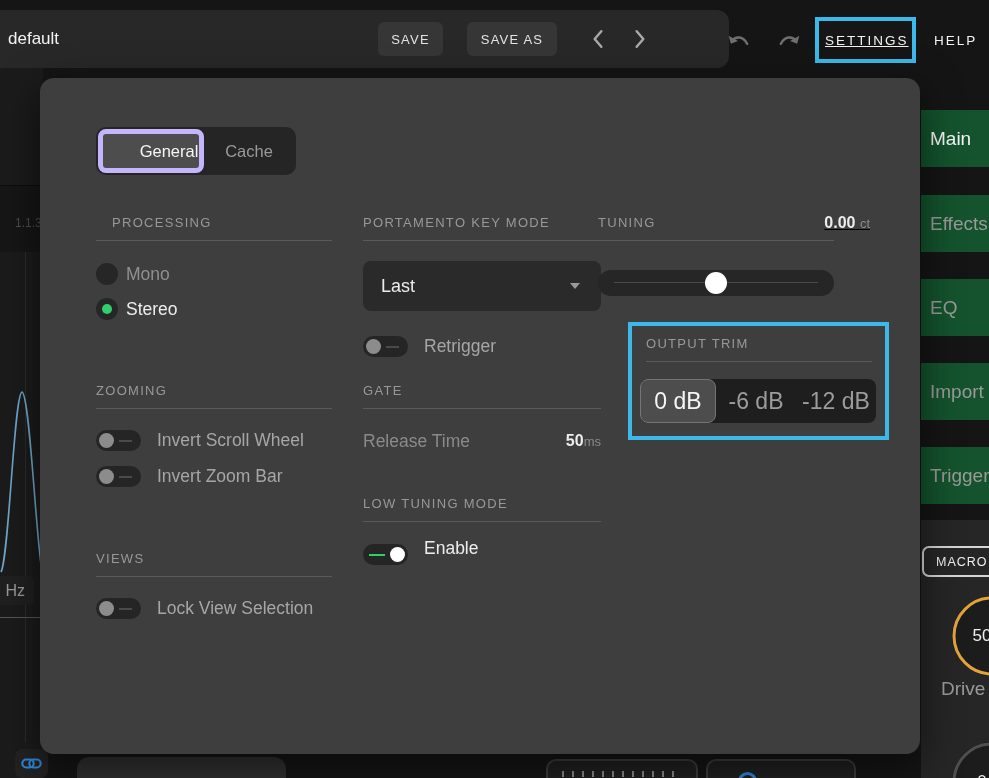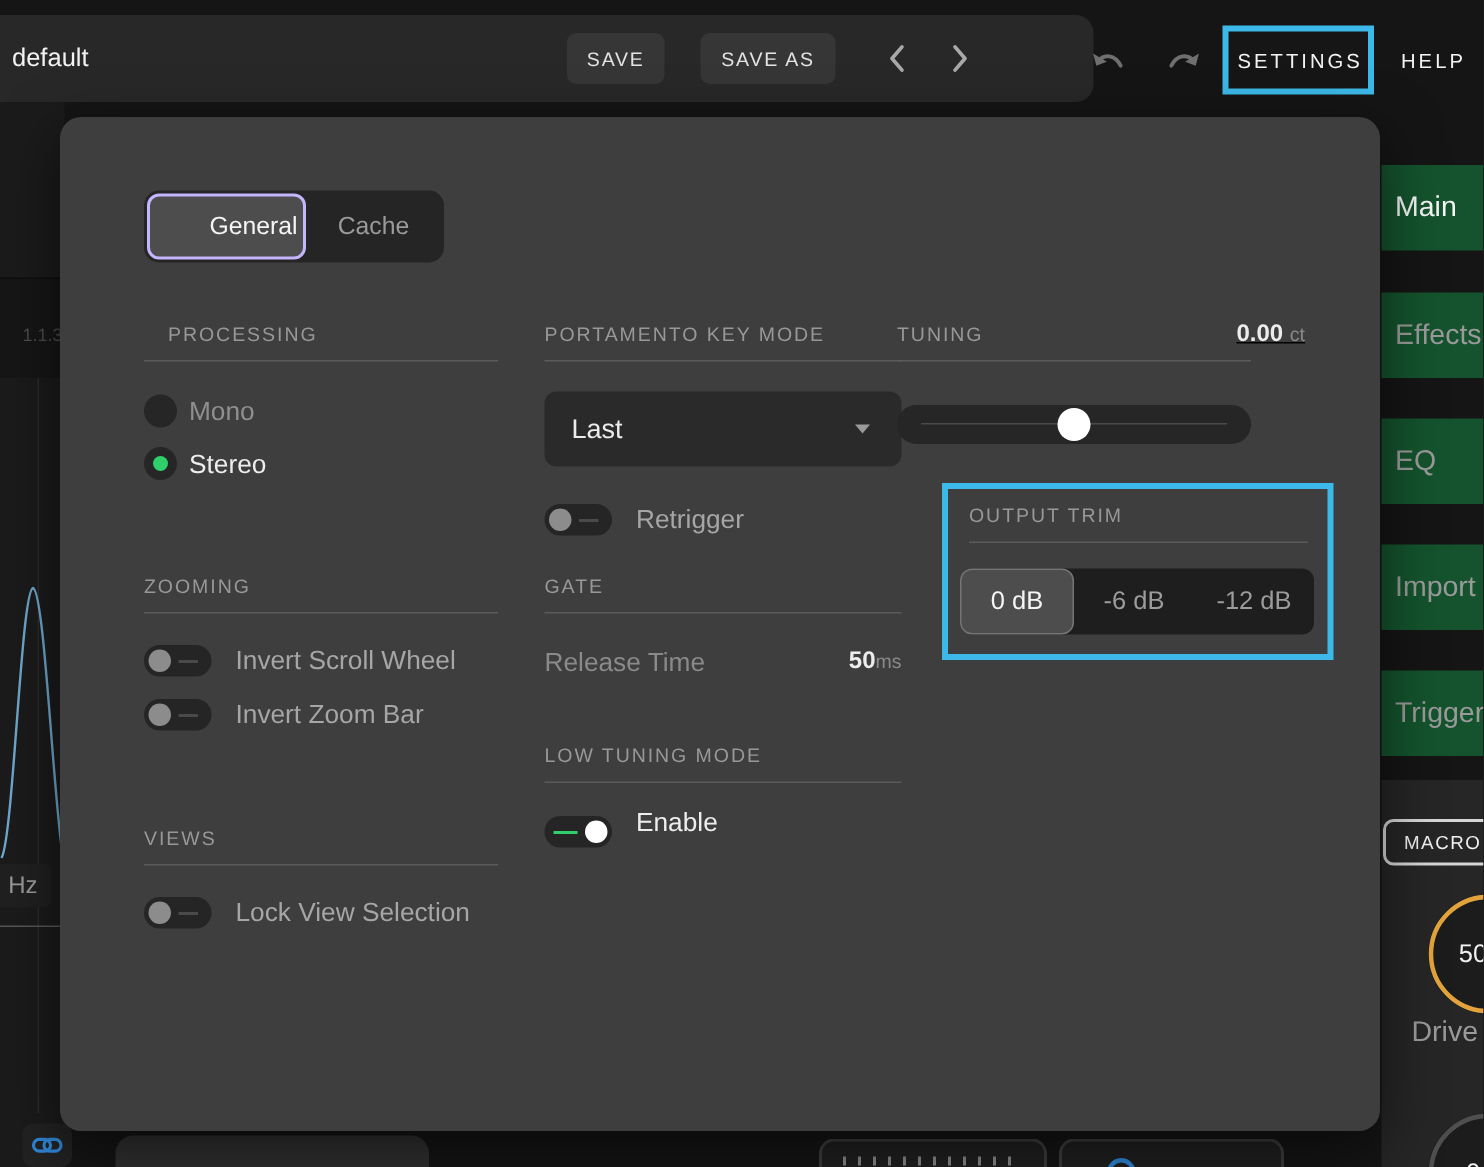--- a/index.html
+++ b/index.html
@@ -10,21 +10,21 @@
   
   .preset-bar{left:0;top:10px;width:685px;height:58px;background:#282828;border-radius:0 12px 12px 0;padding-left:44px;}
   .preset-name{left:8px;top:0;height:58px;line-height:58px;color:#f2f2f2;font-size:17px;}
   .tb-btn{position:absolute;top:12px;height:34px;background:#363636;border:none;border-radius:6px;color:#e3e3e3;font-size:13px;letter-spacing:1.2px;font-family:inherit;cursor:pointer;}
   .btn-save{left:378px;width:65px;}
   .btn-saveas{left:467px;width:90px;}
   .nav-btn{position:absolute;top:11px;width:36px;height:36px;background:transparent;border:none;display:flex;align-items:center;justify-content:center;cursor:pointer;}
   .nav-prev{left:580px;} .nav-next{left:622px;}
   .hist-btn{position:absolute;top:24px;width:38px;height:32px;background:transparent;border:none;display:flex;align-items:center;justify-content:center;cursor:pointer;}
   .undo{left:720px;} .redo{left:770px;}
-  .settings-btn{left:815px;top:17px;width:101px;height:46px;background:#161616;border:4px solid #3cb9e9;color:#f2f2f2;font-size:13.5px;letter-spacing:2px;font-family:inherit;cursor:pointer;}
+  .settings-btn{left:815px;top:17px;width:101px;height:46px;background:#161616;border:4px solid #3cb9e9;color:#f2f2f2;font-size:13.5px;letter-spacing:2px;font-family:inherit;cursor:pointer;text-decoration:underline;}
   .help-btn{left:928px;top:17px;height:46px;line-height:46px;background:transparent;border:none;color:#f2f2f2;font-size:13.5px;letter-spacing:2px;font-family:inherit;cursor:pointer;}
 
   
   .bg-left{left:0;top:68px;width:43px;height:710px;background:#1b1b1b;overflow:hidden;}
   .bg-hline1{left:0;top:117px;width:43px;height:1px;background:#0d0d0d;}
   .bg-ruler-band{left:0;top:118px;width:43px;height:66px;background:#161616;}
   .bg-ruler-text{left:15px;top:148px;color:#4c4c4c;font-size:12px;white-space:nowrap;}
   .bg-vline{left:25px;top:184px;width:1px;height:490px;background:#2c2c2c;}
   .bg-wave{left:0;top:272px;}
   .bg-hz{left:-14px;top:508px;width:48px;height:29px;background:#202020;border-radius:5px;color:#9a9a9a;font-size:16px;line-height:29px;text-align:right;padding-right:9px;box-sizing:border-box;}
@@ -48,21 +48,21 @@
   .knob-wrap1{left:950px;top:594px;width:84px;height:84px;cursor:pointer;}
   .knob-wrap2{left:950px;top:740px;width:84px;height:84px;cursor:pointer;}
   .knob-val{position:absolute;left:0;top:0;width:84px;height:84px;display:flex;align-items:center;justify-content:center;color:#f0f0f0;font-size:17px;}
   .drive-label{left:941px;top:678px;color:#9a9a9a;font-size:19px;}
 
   
   .modal{left:40px;top:78px;width:880px;height:676px;background:#3e3e3e;border-radius:14px;z-index:5;box-shadow:0 12px 40px rgba(0,0,0,.55);}
   .m{position:absolute;}
   .tab-group{left:56px;top:49px;width:200px;height:48px;background:#252525;border-radius:10px;}
   .tab-seg{position:absolute;top:2px;height:44px;display:flex;align-items:center;justify-content:center;font-size:16.5px;cursor:pointer;box-sizing:border-box;}
-  .tab-general{left:2px;width:106px;background:#4d4d4d;border:2px solid #c4b5fd;border-radius:8px;color:#f5f5f5;padding-left:36px;}
+  .tab-general{left:2px;width:106px;background:#4d4d4d;border:5px solid #c4b5fd;border-radius:8px;color:#f5f5f5;padding-left:36px;}
   .tab-cache{left:108px;width:90px;color:#9a9a9a;}
 
   .sec-h{color:#989898;font-size:13px;letter-spacing:1.3px;line-height:16px;}
   .sec-hr{height:1px;background:#5a5a5a;}
   .col1{left:56px;width:236px;} .col2{left:323px;width:238px;} .col3{left:558px;width:236px;}
 
   .radio{width:22px;height:22px;border-radius:50%;background:#262626;position:absolute;cursor:pointer;}
   .radio .dot{position:absolute;left:6px;top:6px;width:10px;height:10px;border-radius:50%;background:#2fd06c;}
   .radio-label{position:absolute;line-height:22px;font-size:17.5px;cursor:pointer;}
   .lbl-dim{color:#8f8f8f;} .lbl-lit{color:#ededed;}
@@ -87,21 +87,21 @@
   .param-unit{color:#8a8a8a;font-size:13px;}
 
   .hdr-valwrap{position:absolute;right:0;top:-3px;line-height:22px;text-decoration:underline;}
 
   .slider{background:#262626;border-radius:13px;height:26px;cursor:pointer;}
   .slider .track{position:absolute;left:16px;right:16px;top:12px;height:1px;background:#4a4a4a;}
   .slider .s-knob{position:absolute;top:2px;width:22px;height:22px;border-radius:50%;background:#ffffff;}
 
   .hl-box{left:588px;top:244px;width:253px;height:110px;border:4px solid #3cb9e9;}
   .seg-ctl{position:absolute;left:8px;top:53px;width:236px;height:44px;background:#1e1e1e;border-radius:8px;display:flex;}
-  .seg{flex:1;display:flex;align-items:center;justify-content:center;font-size:17px;color:#9c9c9c;cursor:pointer;box-sizing:border-box;}
+  .seg{flex:1;display:flex;align-items:center;justify-content:center;font-size:23px;color:#9c9c9c;cursor:pointer;box-sizing:border-box;}
   .seg.sel{flex:none;width:76px;background:#4d4d4d;border:1px solid #757575;border-radius:8px;color:#f5f5f5;}
 </style>
 </head>
 <body>
 
 <div class="app">
 
   <div class="abs preset-bar">
     <span class="abs preset-name">default</span>
     <button class="tb-btn btn-save">SAVE</button>

